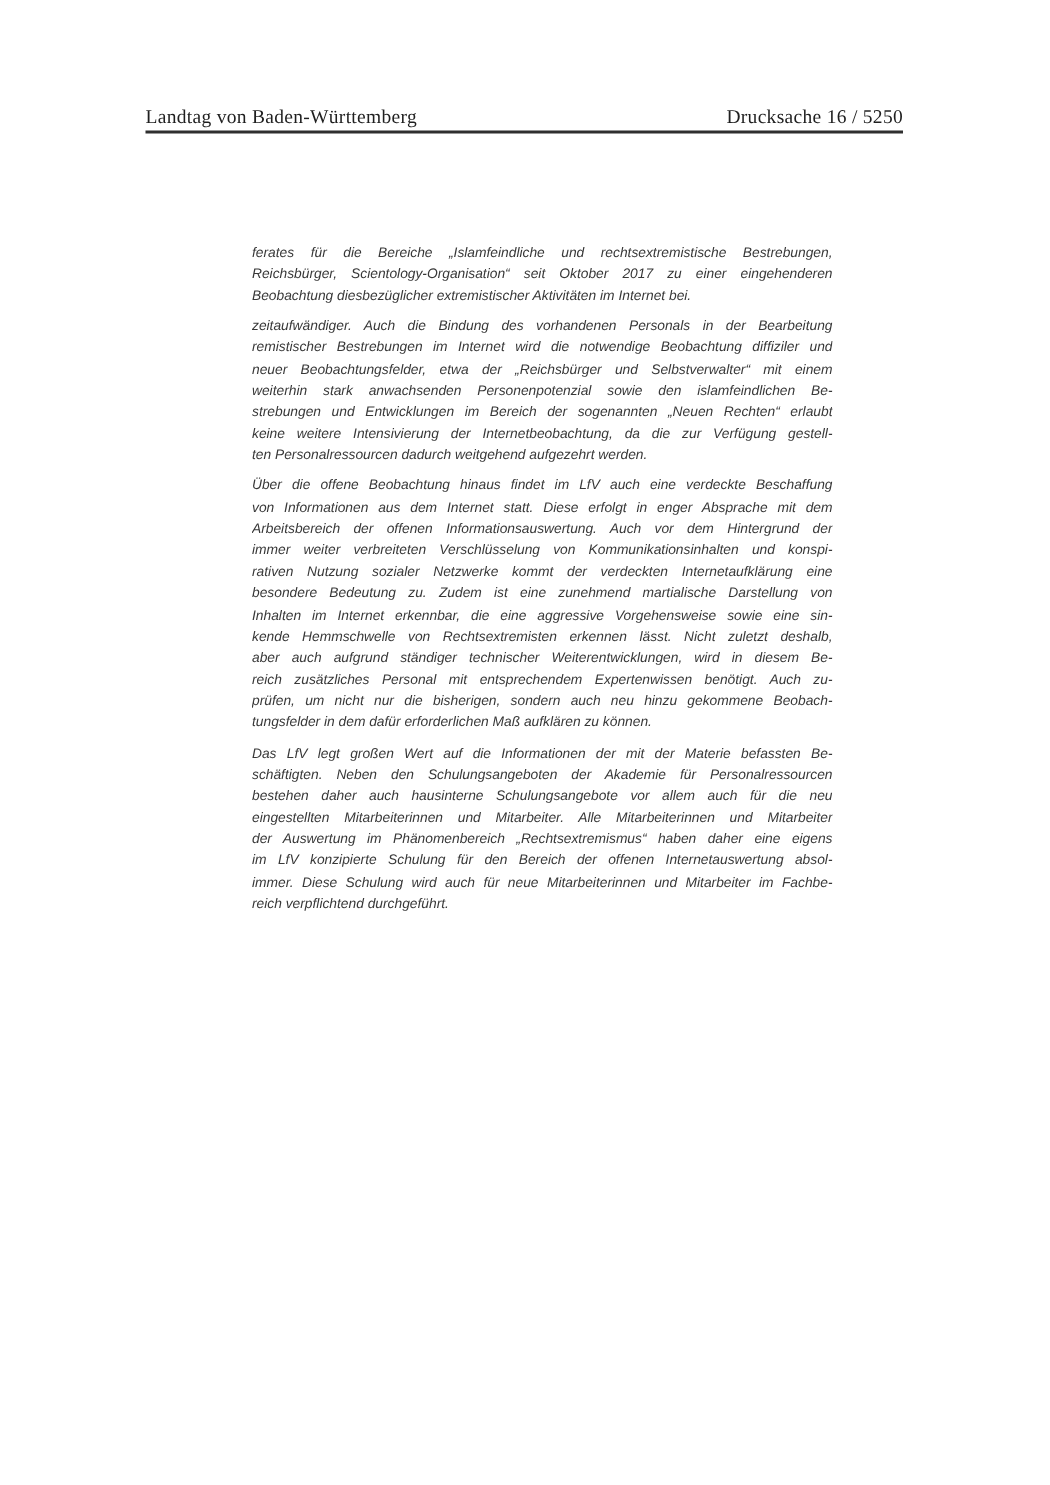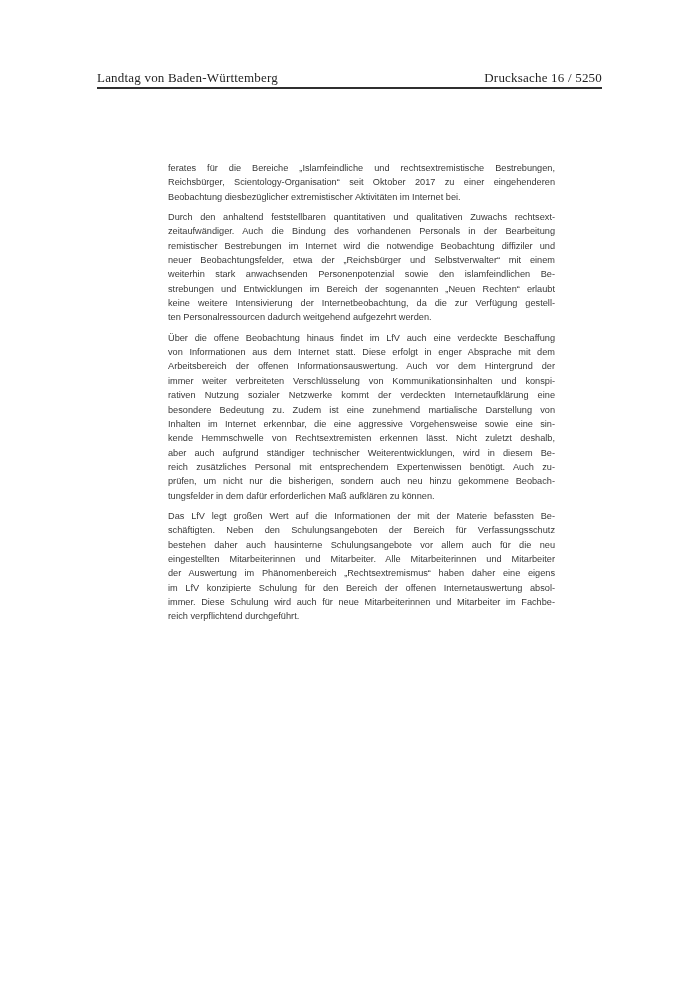--- a/index.html
+++ b/index.html
@@ -42,20 +42,21 @@
     left: 168px;
     top: 161px;
     width: 387px;
     font-family: "Liberation Sans", sans-serif;
     font-size: 9.2px;
     color: #383838;
   }
   .para {
     margin: 0 0 6px 0;
     padding: 0;
+    font-style: italic;
   }
   .line {
     height: 14.35px;
     line-height: 14.35px;
     text-align: justify;
     text-align-last: justify;
     white-space: normal;
     overflow: hidden;
   }
   .line.last {
@@ -95,21 +96,20 @@
 
   <div class="header-rule"></div>
 
   <div class="body-text">
       <div class="para">
         <div class="line">ferates für die Bereiche „Islamfeindliche und rechtsextremistische Bestrebungen,</div>
         <div class="line">Reichsbürger, Scientology-Organisation“ seit Oktober 2017 zu einer eingehenderen</div>
         <div class="line last">Beobachtung diesbezüglicher extremistischer Aktivitäten im Internet bei.</div>
       </div>
       <div class="para">
-        <div class="line">Durch den anhaltend feststellbaren quantitativen und qualitativen Zuwachs rechtsext-</div>
         <div class="line">zeitaufwändiger. Auch die Bindung des vorhandenen Personals in der Bearbeitung</div>
         <div class="line">remistischer Bestrebungen im Internet wird die notwendige Beobachtung diffiziler und</div>
         <div class="line">neuer Beobachtungsfelder, etwa der „Reichsbürger und Selbstverwalter“ mit einem</div>
         <div class="line">weiterhin stark anwachsenden Personenpotenzial sowie den islamfeindlichen Be-</div>
         <div class="line">strebungen und Entwicklungen im Bereich der sogenannten „Neuen Rechten“ erlaubt</div>
         <div class="line">keine weitere Intensivierung der Internetbeobachtung, da die zur Verfügung gestell-</div>
         <div class="line last">ten Personalressourcen dadurch weitgehend aufgezehrt werden.</div>
       </div>
       <div class="para">
         <div class="line">Über die offene Beobachtung hinaus findet im LfV auch eine verdeckte Beschaffung</div>
@@ -120,21 +120,21 @@
         <div class="line">besondere Bedeutung zu. Zudem ist eine zunehmend martialische Darstellung von</div>
         <div class="line">Inhalten im Internet erkennbar, die eine aggressive Vorgehensweise sowie eine sin-</div>
         <div class="line">kende Hemmschwelle von Rechtsextremisten erkennen lässt. Nicht zuletzt deshalb,</div>
         <div class="line">aber auch aufgrund ständiger technischer Weiterentwicklungen, wird in diesem Be-</div>
         <div class="line">reich zusätzliches Personal mit entsprechendem Expertenwissen benötigt. Auch zu-</div>
         <div class="line">prüfen, um nicht nur die bisherigen, sondern auch neu hinzu gekommene Beobach-</div>
         <div class="line last">tungsfelder in dem dafür erforderlichen Maß aufklären zu können.</div>
       </div>
       <div class="para">
         <div class="line">Das LfV legt großen Wert auf die Informationen der mit der Materie befassten Be-</div>
-        <div class="line">schäftigten. Neben den Schulungsangeboten der Bereich für Verfassungsschutz</div>
+        <div class="line">schäftigten. Neben den Schulungsangeboten der Akademie für Personalressourcen</div>
         <div class="line">bestehen daher auch hausinterne Schulungsangebote vor allem auch für die neu</div>
         <div class="line">eingestellten Mitarbeiterinnen und Mitarbeiter. Alle Mitarbeiterinnen und Mitarbeiter</div>
         <div class="line">der Auswertung im Phänomenbereich „Rechtsextremismus“ haben daher eine eigens</div>
         <div class="line">im LfV konzipierte Schulung für den Bereich der offenen Internetauswertung absol-</div>
         <div class="line">immer. Diese Schulung wird auch für neue Mitarbeiterinnen und Mitarbeiter im Fachbe-</div>
         <div class="line last">reich verpflichtend durchgeführt.</div>
       </div>
     </div>
 
   <div class="inner-page-number">28</div>

